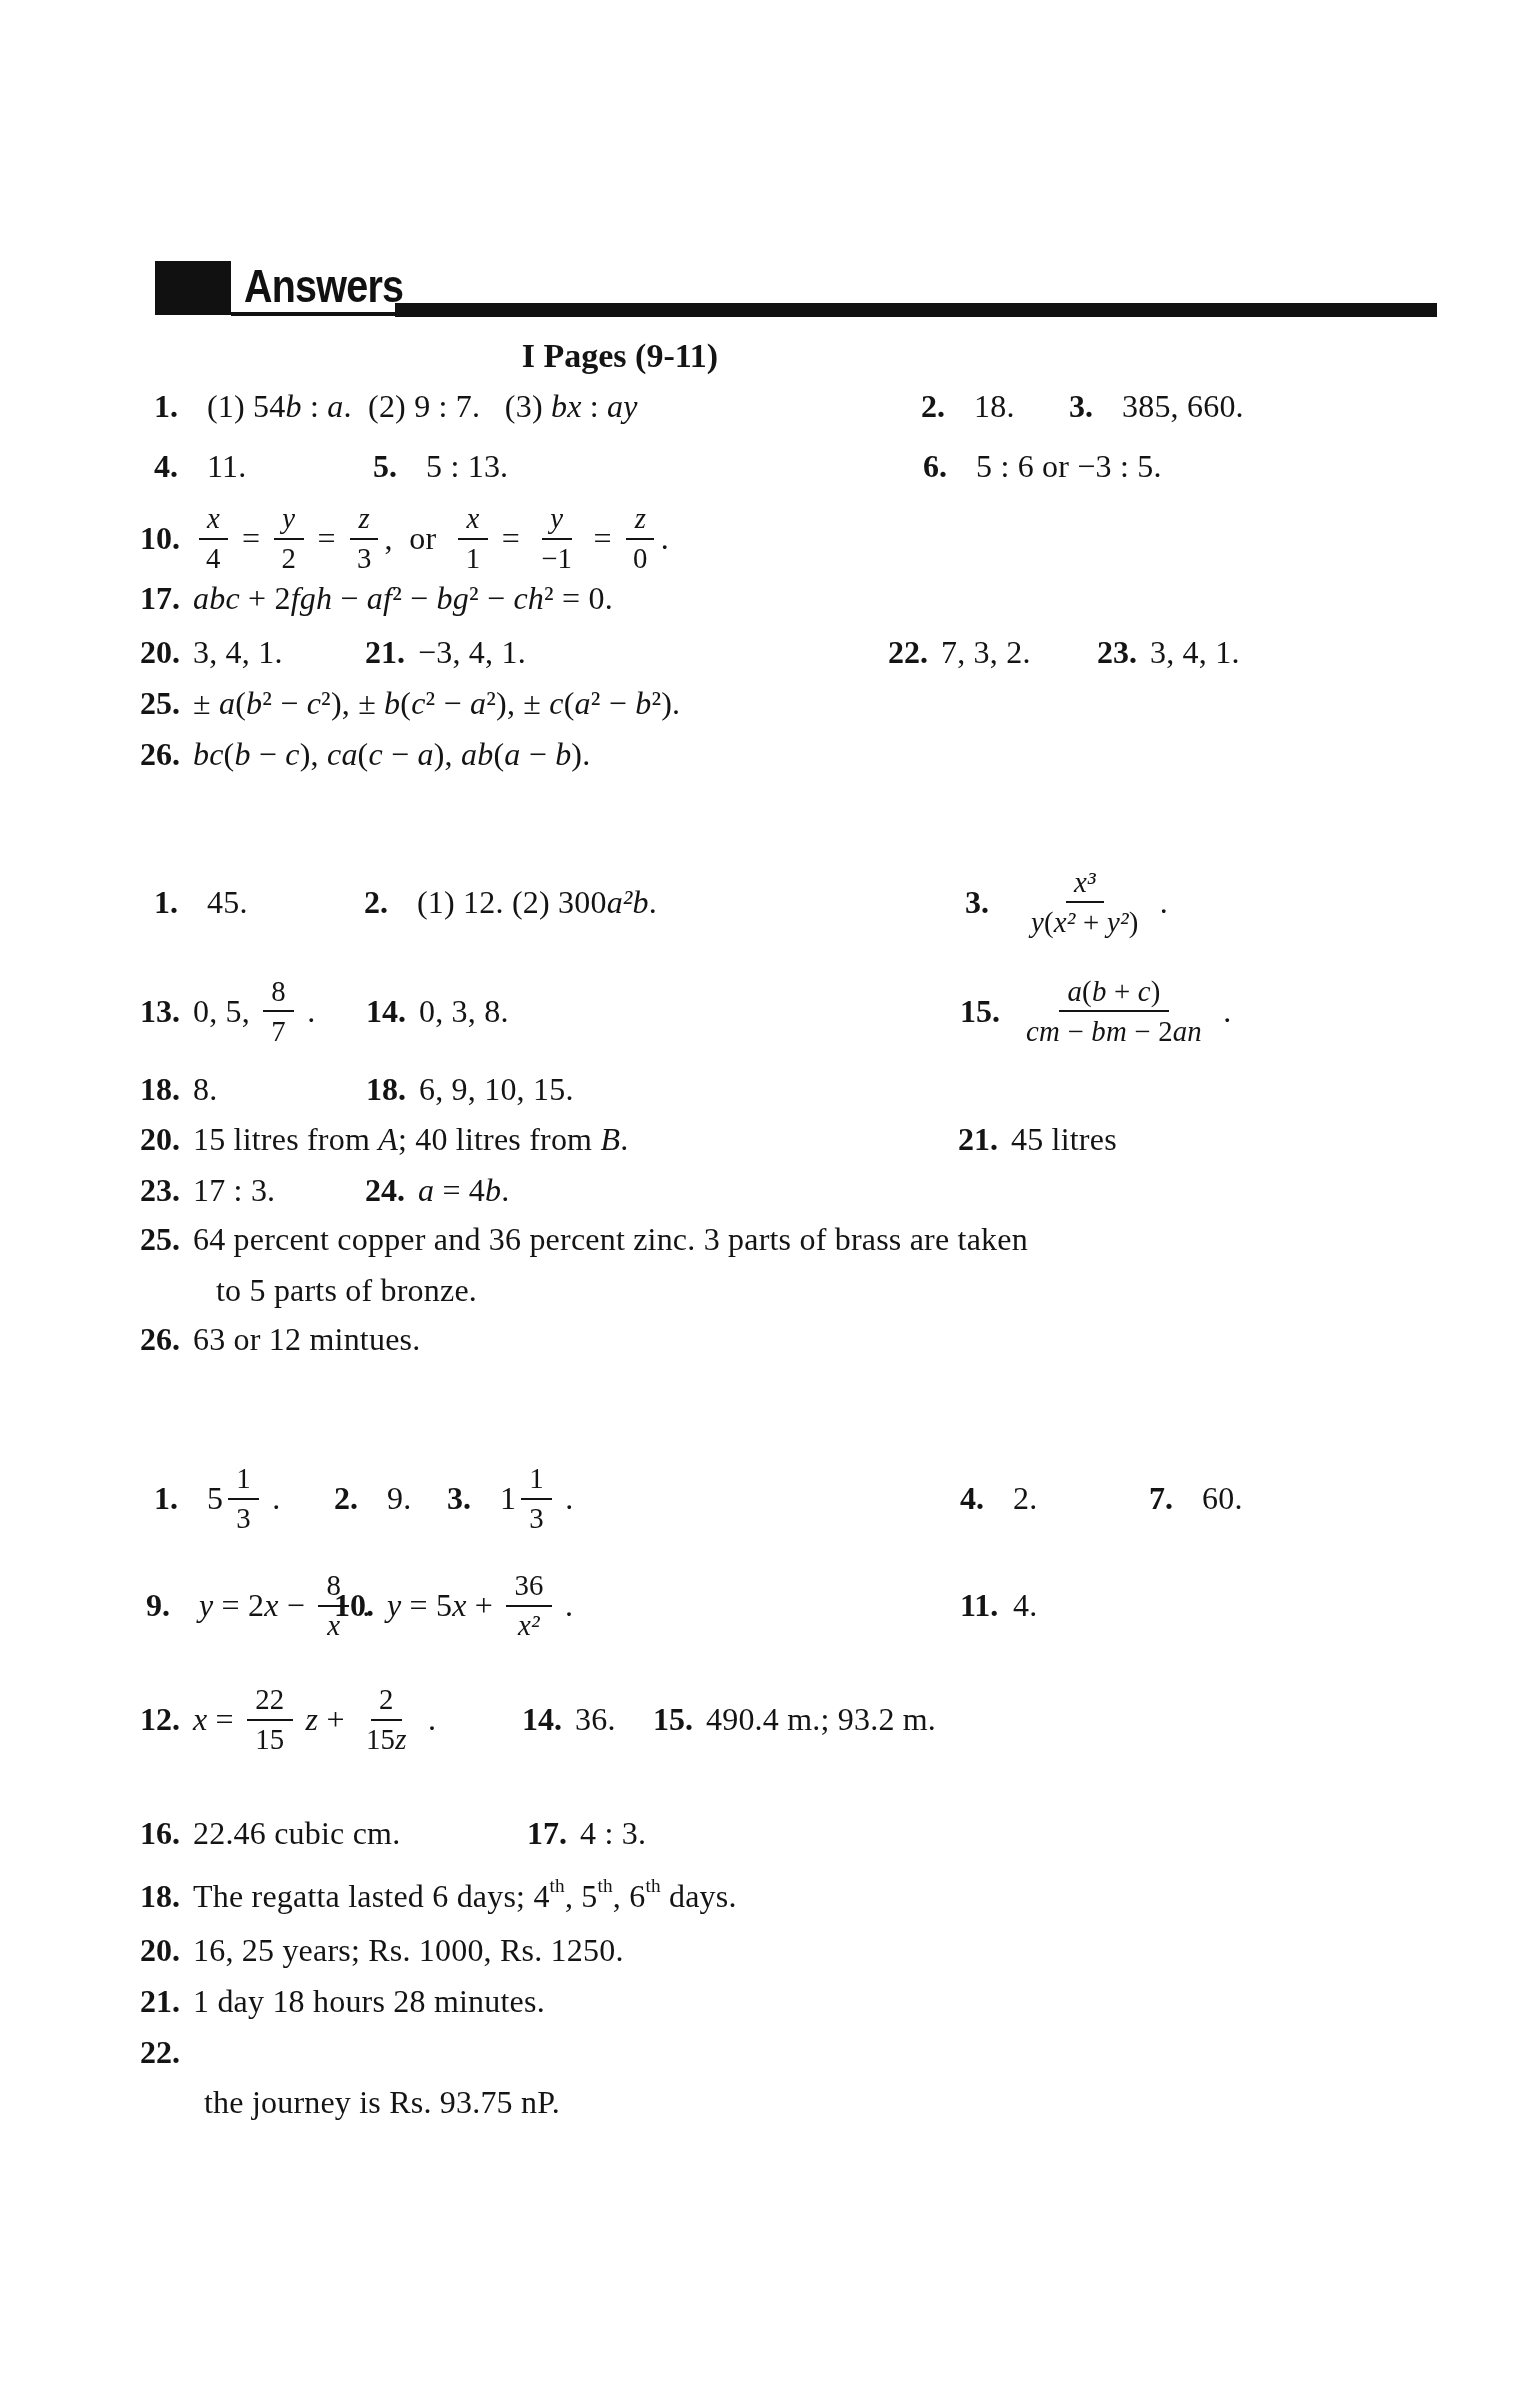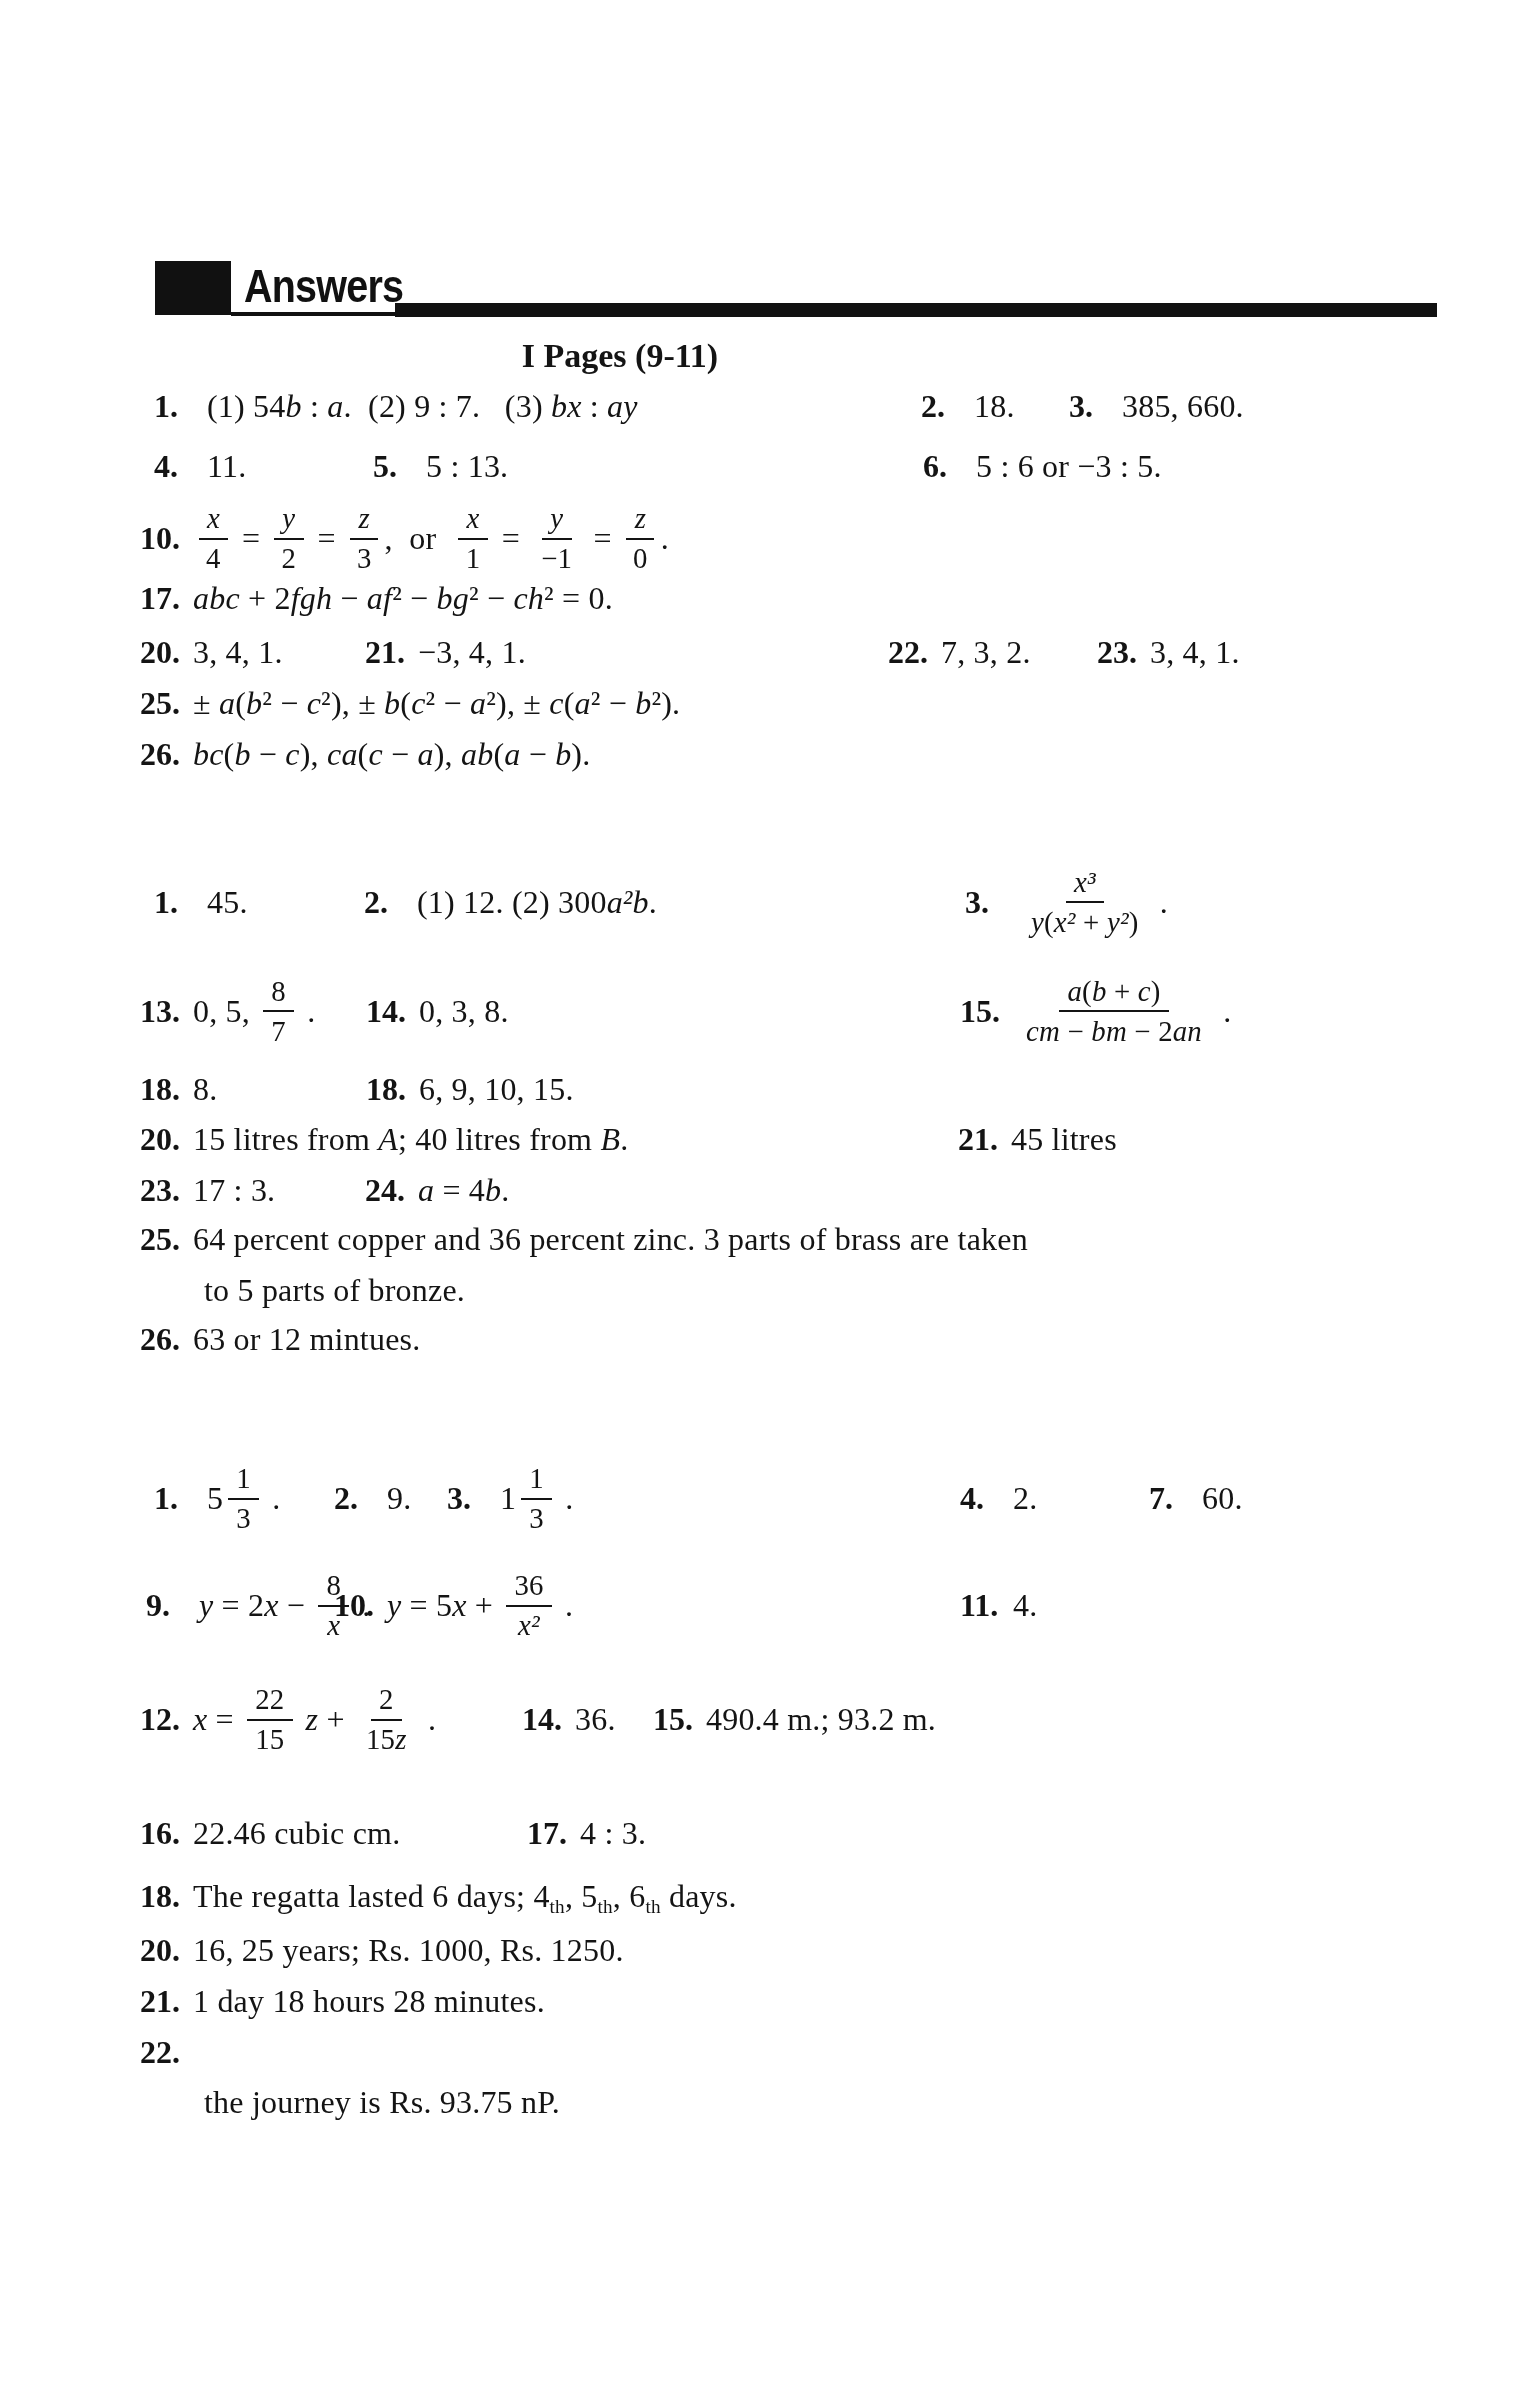--- a/index.html
+++ b/index.html
@@ -17,21 +17,21 @@
 
   
   .sec-head{position:absolute;left:140px;width:960px;text-align:center;
             font-weight:bold;font-size:34px;}
   .row{position:absolute;left:0;right:0;}
   .item{position:absolute;top:0;height:100%;display:flex;align-items:center;gap:12px;}
   .lbl{font-weight:bold;font-size:32px;min-width:41px;white-space:pre;line-height:1.28;}
   .formula{display:flex;align-items:center;font-size:32px;line-height:1.28;letter-spacing:0.2px;}
   .formula .rm,.formula .it{white-space:pre;}
   .it{font-style:italic;}
-  .sup{font-size:0.6em;align-self:flex-start;margin-top:21px;line-height:1;text-align:right;}
+  .sup{font-size:0.6em;align-self:flex-start;margin-top:0;line-height:1;text-align:right;}
   .frac{display:inline-flex;flex-direction:column;align-items:center;font-size:0.9em;
         margin:0 4.7px;line-height:1.12;}
   .frac .fn{padding:0.9px 8.4px 2.8px;border-bottom:2.8px solid #141414;white-space:pre;text-align:center;}
   .frac .fd{padding:2.8px 8.4px 0.9px;white-space:pre;text-align:center;}
 </style>
 </head>
 <body>
 
 <div class="page">
 
@@ -342,21 +342,21 @@
   <div class="row" style="top:1217px;height:45px">
     <div class="item" style="left:140px">
       <span class="lbl">25.</span>
       <span class="formula">
           <span class="rm">64 percent copper and 36 percent zinc. 3 parts of brass are taken</span>
         </span>
     </div>
   </div>
 
   <div class="row" style="top:1268px;height:45px">
-    <div class="item" style="left:204px">
+    <div class="item" style="left:216px">
       <span class="formula">
           <span class="rm">to 5 parts of bronze.</span>
         </span>
     </div>
   </div>
 
   <div class="row" style="top:1317px;height:45px">
     <div class="item" style="left:140px">
       <span class="lbl">26.</span>
       <span class="formula">

